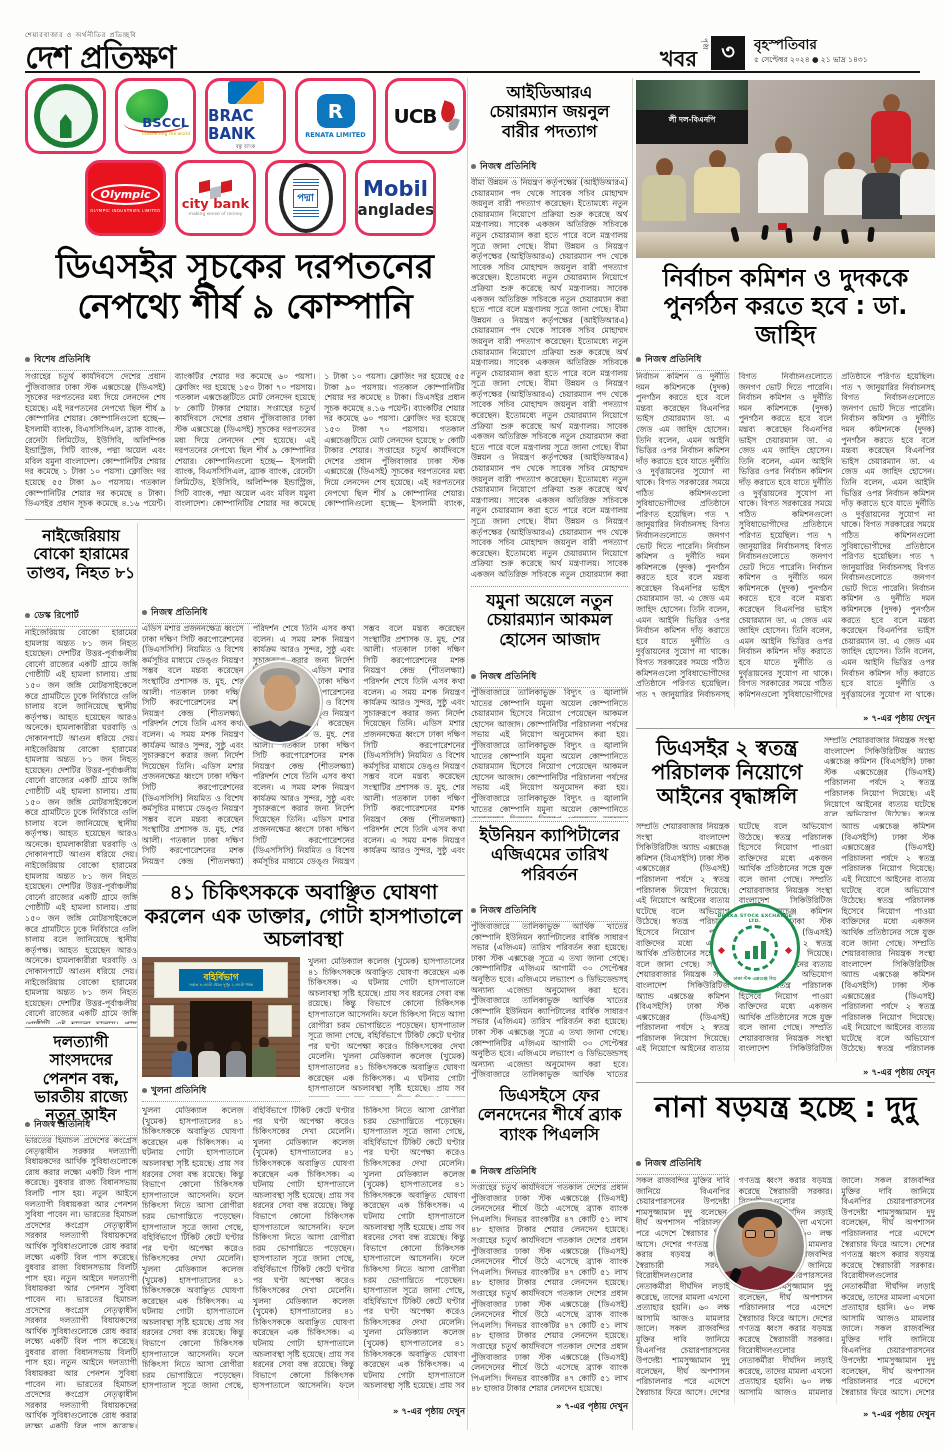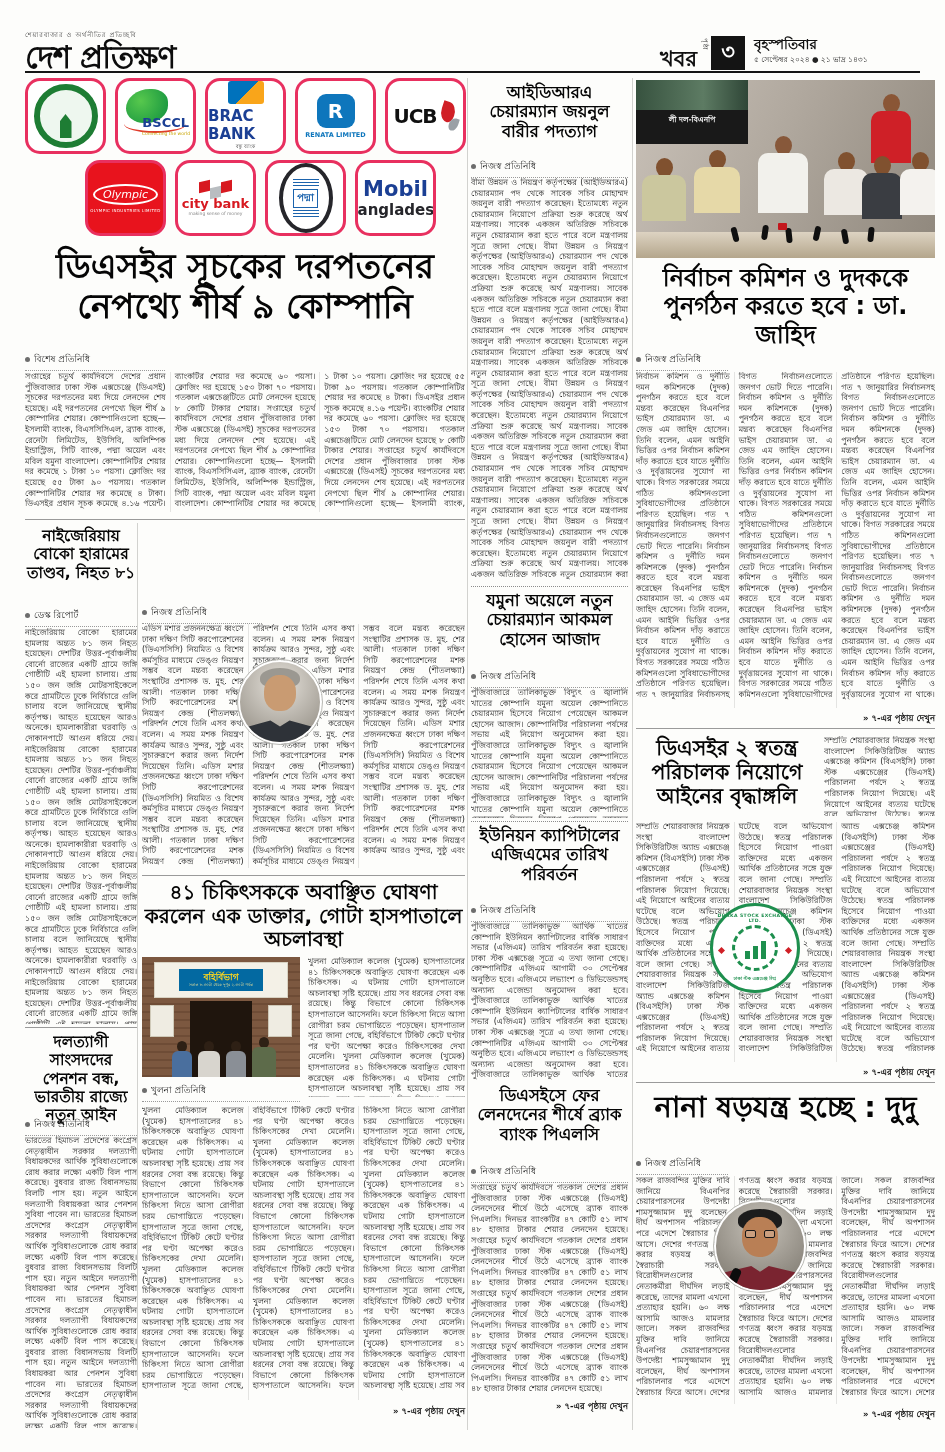--- a/index.html
+++ b/index.html
@@ -16,21 +16,21 @@
   .day{font-size:13.5px;font-weight:800;color:#111;line-height:1.1;}
   .date{font-size:7.5px;color:#222;margin-top:2px;}
   .header-rule{height:2px;background:#151515;}
   
   .logo-row{display:flex;gap:9px;}
   .logo-box{width:81px;height:76px;border:3px solid #e8305f;border-radius:15px;background:#fff;
             display:flex;flex-direction:column;align-items:center;justify-content:center;overflow:hidden;box-sizing:border-box;}
   .lg-txt-blue{font-weight:800;color:#1b3f94;}
   
   .headline{font-weight:800;color:#050505;text-align:center;line-height:1.18;}
-  .byline{display:flex;align-items:center;gap:4px;font-size:9px;font-weight:400;color:#222;
+  .byline{display:flex;align-items:center;gap:4px;font-size:9px;font-weight:700;color:#222;
           border-bottom:1px dotted #999;padding-bottom:3px;}
   .byline .dot{width:5px;height:5px;border-radius:50%;background:#6d6d6d;flex:0 0 auto;}
   .body-text{font-size:8px;line-height:10.6px;text-align:justify;color:#1c1c1c;overflow:hidden;}
   .cols3{column-count:3;column-gap:9px;column-rule:1px solid #e4e4e2;}
   .cont{font-size:8.5px;font-weight:800;color:#111;text-align:right;}
   .hline{height:1px;background:#9a9a9a;}
   .dotline{border-top:1px dotted #8c8c8c;height:0;}
   .vline{width:1px;background:#d2d2cf;}
   
   .press-photo{background:linear-gradient(115deg,#c9c1b8 0%,#b0a89e 45%,#8f877c 100%);overflow:hidden;}
@@ -118,21 +118,21 @@
         <div style="font-size:20px;font-weight:900;color:#101010;letter-spacing:-1px;">UCB</div>
         <div>
           <div style="width:14px;height:20px;background:#d01f26;border-radius:0 60% 40% 60%;transform:rotate(18deg);"></div>
           <div style="width:9px;height:13px;background:#9aa0a6;border-radius:60% 0 60% 40%;transform:rotate(18deg);margin:-4px 0 0 8px;"></div>
         </div>
       </div>
     </div>
   </div>
   <div class="abs logo-row" style="left:85px;top:160px;">
     <div class="logo-box" style="background:#e8131d;justify-content:center;">
-      <div style="border:2px solid #fff;border-radius:50%;padding:2px 8px;color:#fff;font-style:italic;font-weight:400;font-size:11px;">Olympic</div>
+      <div style="border:2px solid #fff;border-radius:50%;padding:2px 8px;color:#fff;font-style:italic;font-weight:700;font-size:11px;">Olympic</div>
       <div style="font-size:4px;color:#fff;margin-top:3px;letter-spacing:.4px;">OLYMPIC INDUSTRIES LIMITED</div>
     </div>
     <div class="logo-box">
       <div style="display:flex;">
         <div style="width:11px;height:11px;background:#d71920;transform:skewY(-14deg);"></div>
         <div style="width:11px;height:11px;background:#b9bdc1;transform:skewY(-14deg) translateY(6px);"></div>
         <div style="width:11px;height:11px;background:#d71920;transform:skewY(-14deg);"></div>
       </div>
       <div style="font-size:13px;font-weight:800;color:#d71920;margin-top:4px;">city bank</div>
       <div style="font-size:4.5px;color:#8a8a8a;">making sense of money</div>

